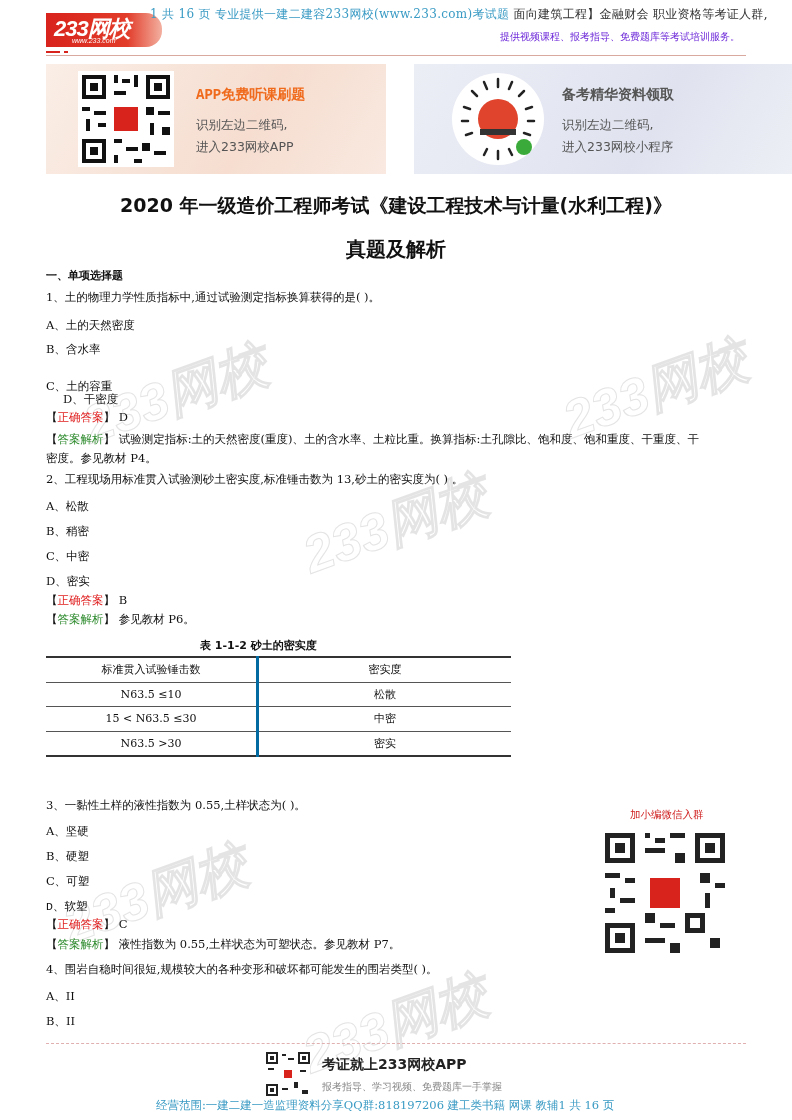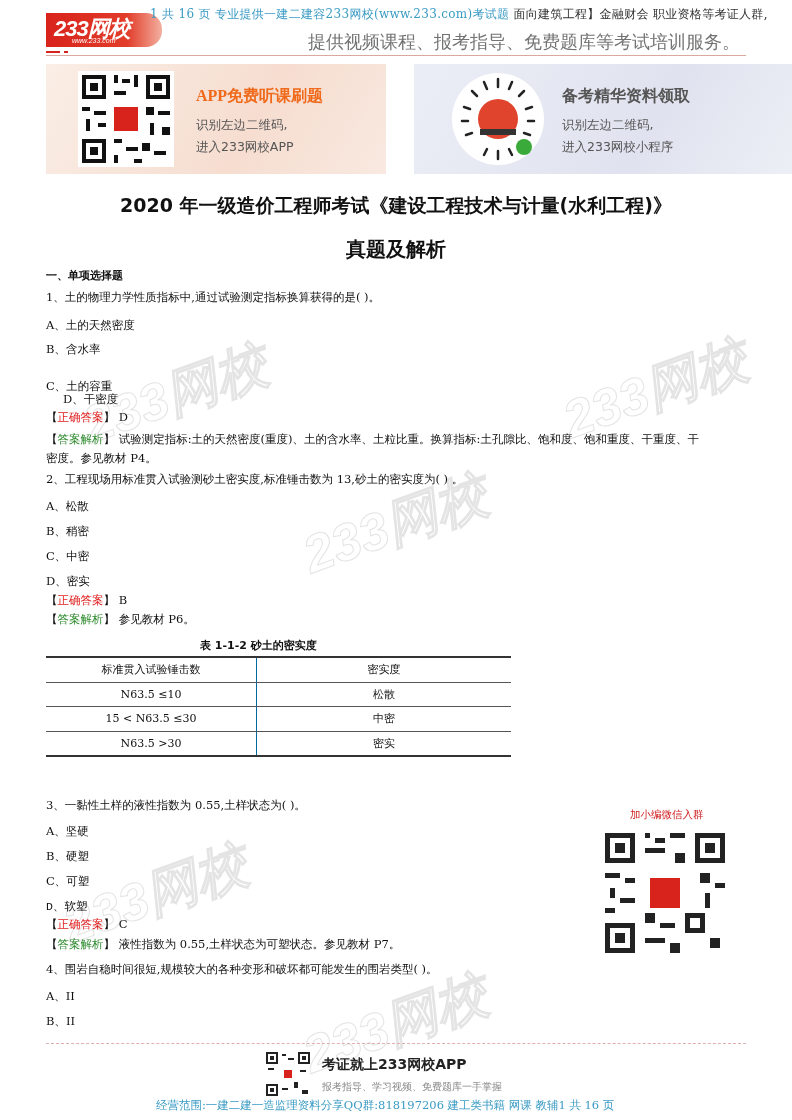--- a/index.html
+++ b/index.html
@@ -8,46 +8,46 @@
   .abs{position:absolute;}
   
   .logo{left:46px;top:13px;width:116px;height:34px;background:linear-gradient(90deg,#d8231c,#e23c2a 70%,#f3b0a0);
         border-radius:0 16px 16px 0;color:#fff;font-family:"Liberation Sans",sans-serif;font-weight:bold;font-style:italic;}
   .logo .big{position:absolute;left:8px;top:1px;font-size:22px;letter-spacing:-1px;}
   .logo .small{position:absolute;left:26px;top:24px;font-size:7px;font-weight:normal;}
   .logo-bar{left:46px;top:51px;width:14px;height:2px;background:#d8231c;}
   .logo-bar2{left:64px;top:51px;width:4px;height:2px;background:#d8231c;}
   .hdr-line{top:6px;left:150px;font-size:12px;color:#3a9bc4;white-space:nowrap;letter-spacing:0.3px;}
   .hdr-line .dark{color:#333;}
-  .hdr-line2{top:30px;right:52px;font-size:18px;color:#737373;white-space:nowrap;}
+  .hdr-line2{top:30px;right:52px;font-size:10px;color:#6d28d9;white-space:nowrap;}
   .hdr-rule{left:46px;top:55px;width:700px;height:1px;background:#d9a9a0;}
   
   .banner{top:64px;height:110px;}
   .b1{left:46px;width:340px;background:linear-gradient(120deg,#faeee6,#f6ddd0 60%,#f9e9e0);}
   .b2{left:414px;width:396px;background:linear-gradient(120deg,#eceef6,#e0e3ef 60%,#eef0f6);}
   .qr{position:absolute;background:#fff;}
   .qr svg{display:block;}
-  .b-title{position:absolute;font-family:Liberation Serif, serif;font-size:16px;font-weight:bold;}
+  .b-title{position:absolute;font-family:Liberation Mono, monospace;font-size:14px;font-weight:bold;}
   .b-sub{position:absolute;font-family:"DejaVu Sans",sans-serif;font-size:12.5px;color:#555;line-height:22px;}
   
   .title{left:0;width:792px;text-align:center;font-weight:bold;font-family:"DejaVu Sans",sans-serif;font-size:19px;}
   .t1{top:193px;}
   .t2{top:236px;font-size:20px;}
   .sec{left:46px;top:268px;font-size:11px;font-weight:bold;font-family:"DejaVu Sans",sans-serif;}
   .ln{left:46px;font-size:11.5px;white-space:nowrap;}
   .ans-k{color:#e02020;}
   .exp-k{color:#2e8b2e;}
   .br{color:#111;}
   
   .tbl-cap{left:200px;top:638px;font-size:11px;font-weight:bold;font-family:"DejaVu Sans",sans-serif;}
   .tbl{left:46px;top:656px;width:465px;border-collapse:collapse;font-size:11px;}
   .tbl td,.tbl th{height:23.5px;text-align:center;font-weight:normal;border-bottom:1.5px solid #555;padding:0;}
   .tbl th{border-top:2px solid #333;}
   .tbl tr:last-child td{border-bottom:2px solid #333;}
-  .tbl td.c1,.tbl th.c1{border-right:1px solid #0369a1;width:210px;}
+  .tbl td.c1,.tbl th.c1{border-right:3px solid #0369a1;width:210px;}
   
   .side-cap{left:630px;top:808px;font-size:10.5px;color:#d02020;font-family:"DejaVu Sans",sans-serif;}
   
   .f-rule{left:46px;top:1043px;width:700px;height:1px;border-top:1px dashed #e0b0b0;}
   .f-title{left:322px;top:1056px;font-size:14px;font-weight:bold;font-family:"DejaVu Sans",sans-serif;color:#222;}
   .f-sub{left:322px;top:1080px;font-size:10px;color:#888;font-family:"DejaVu Sans",sans-serif;}
   .f-line{left:156px;top:1098px;font-size:11.5px;color:#3a9bc4;white-space:nowrap;}
   
   .wm{position:absolute;font-family:"Liberation Sans",sans-serif;font-weight:bold;font-style:italic;font-size:52px;
       color:transparent;-webkit-text-stroke:1px #e4e4e4;transform:rotate(-20deg);pointer-events:none;}

